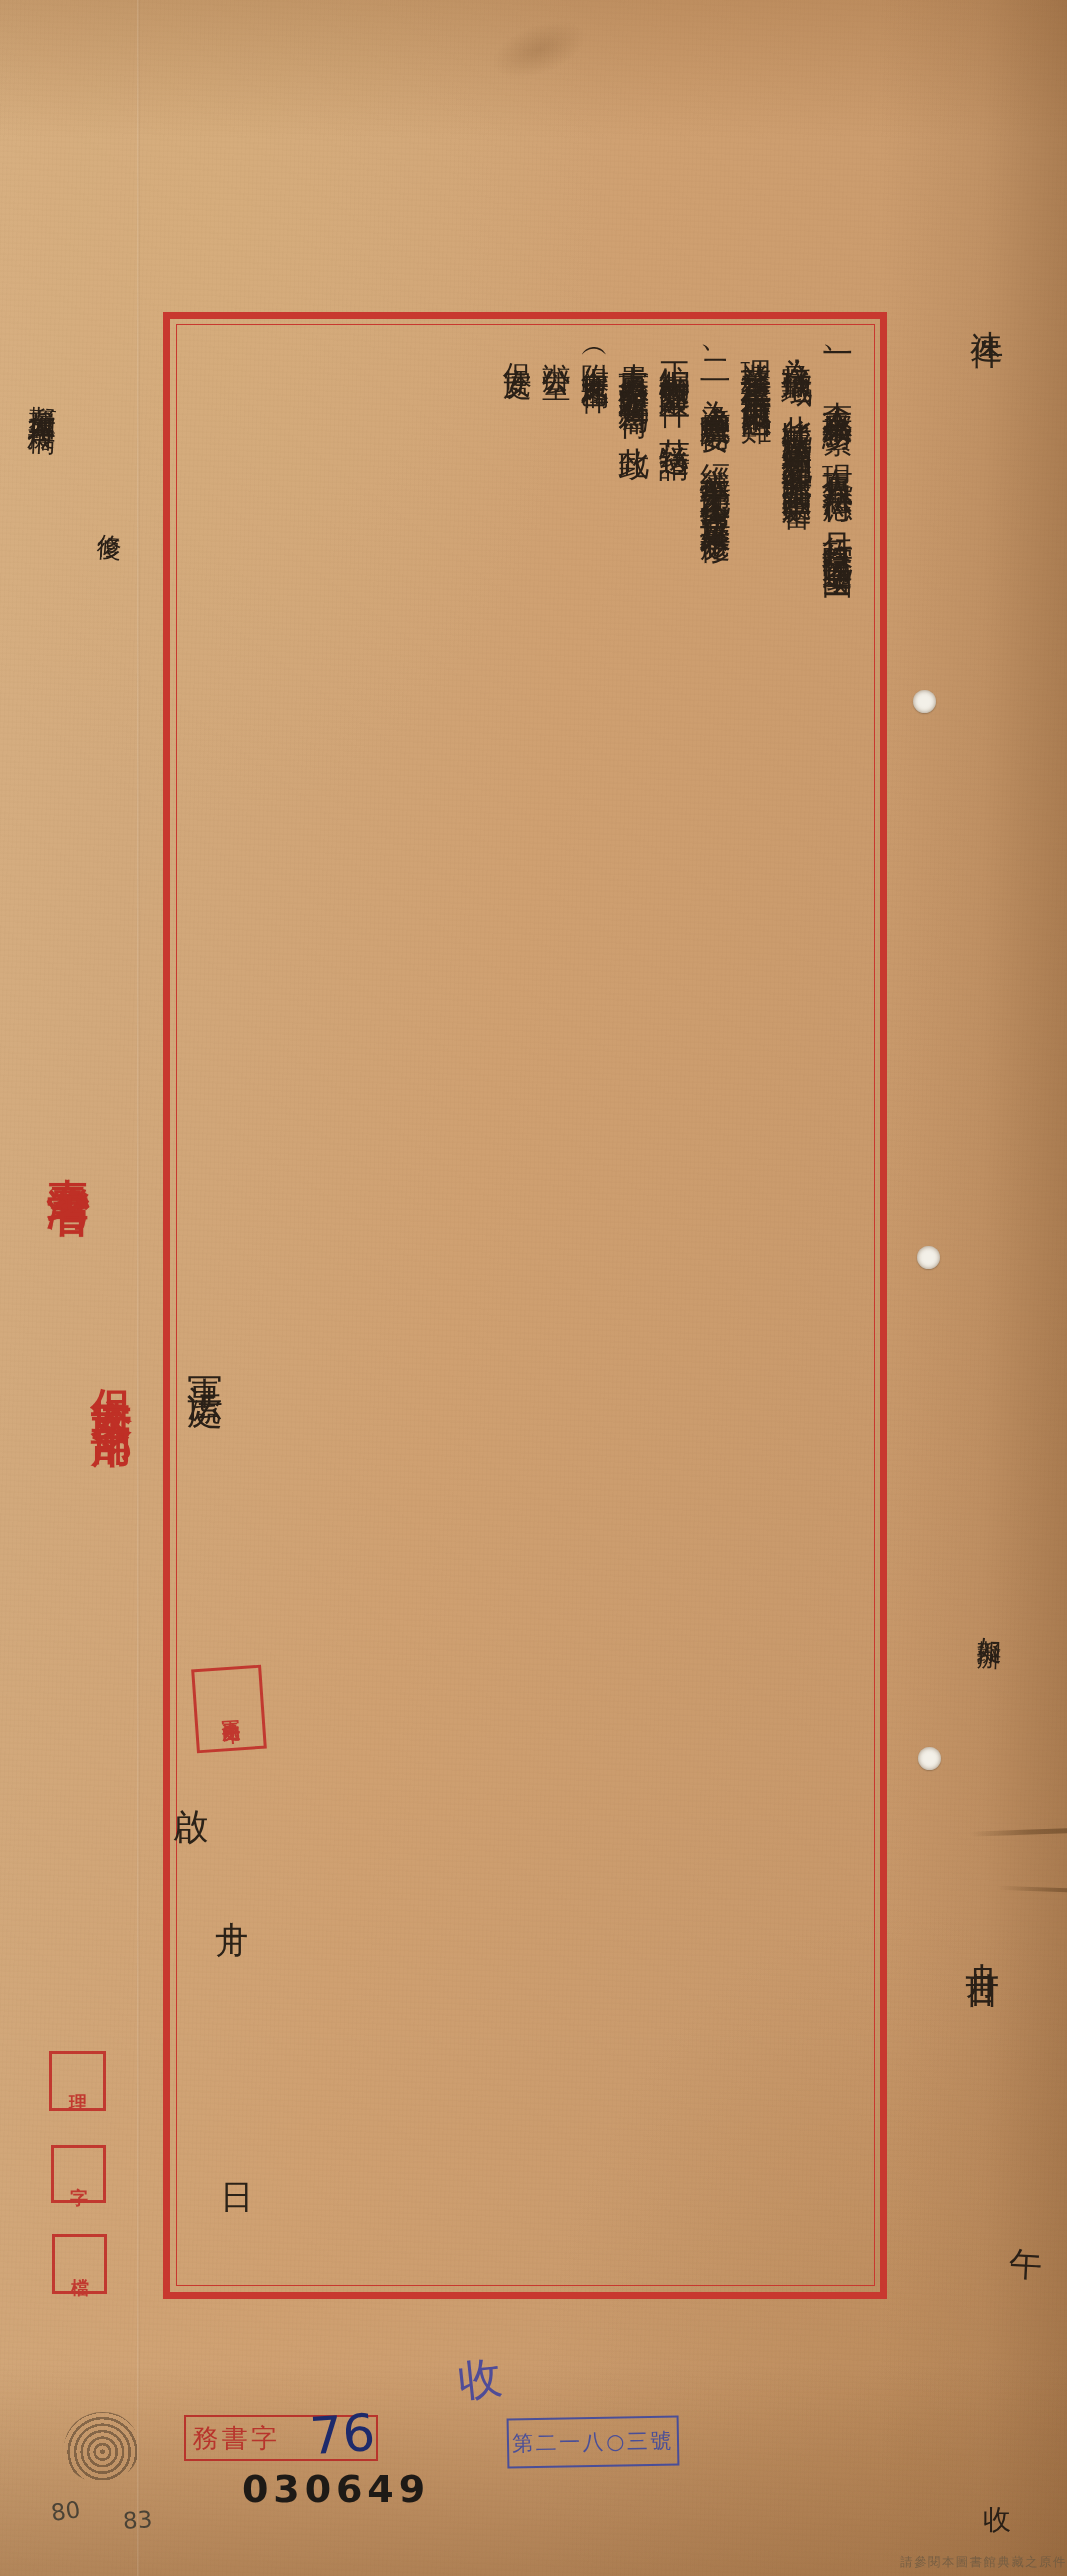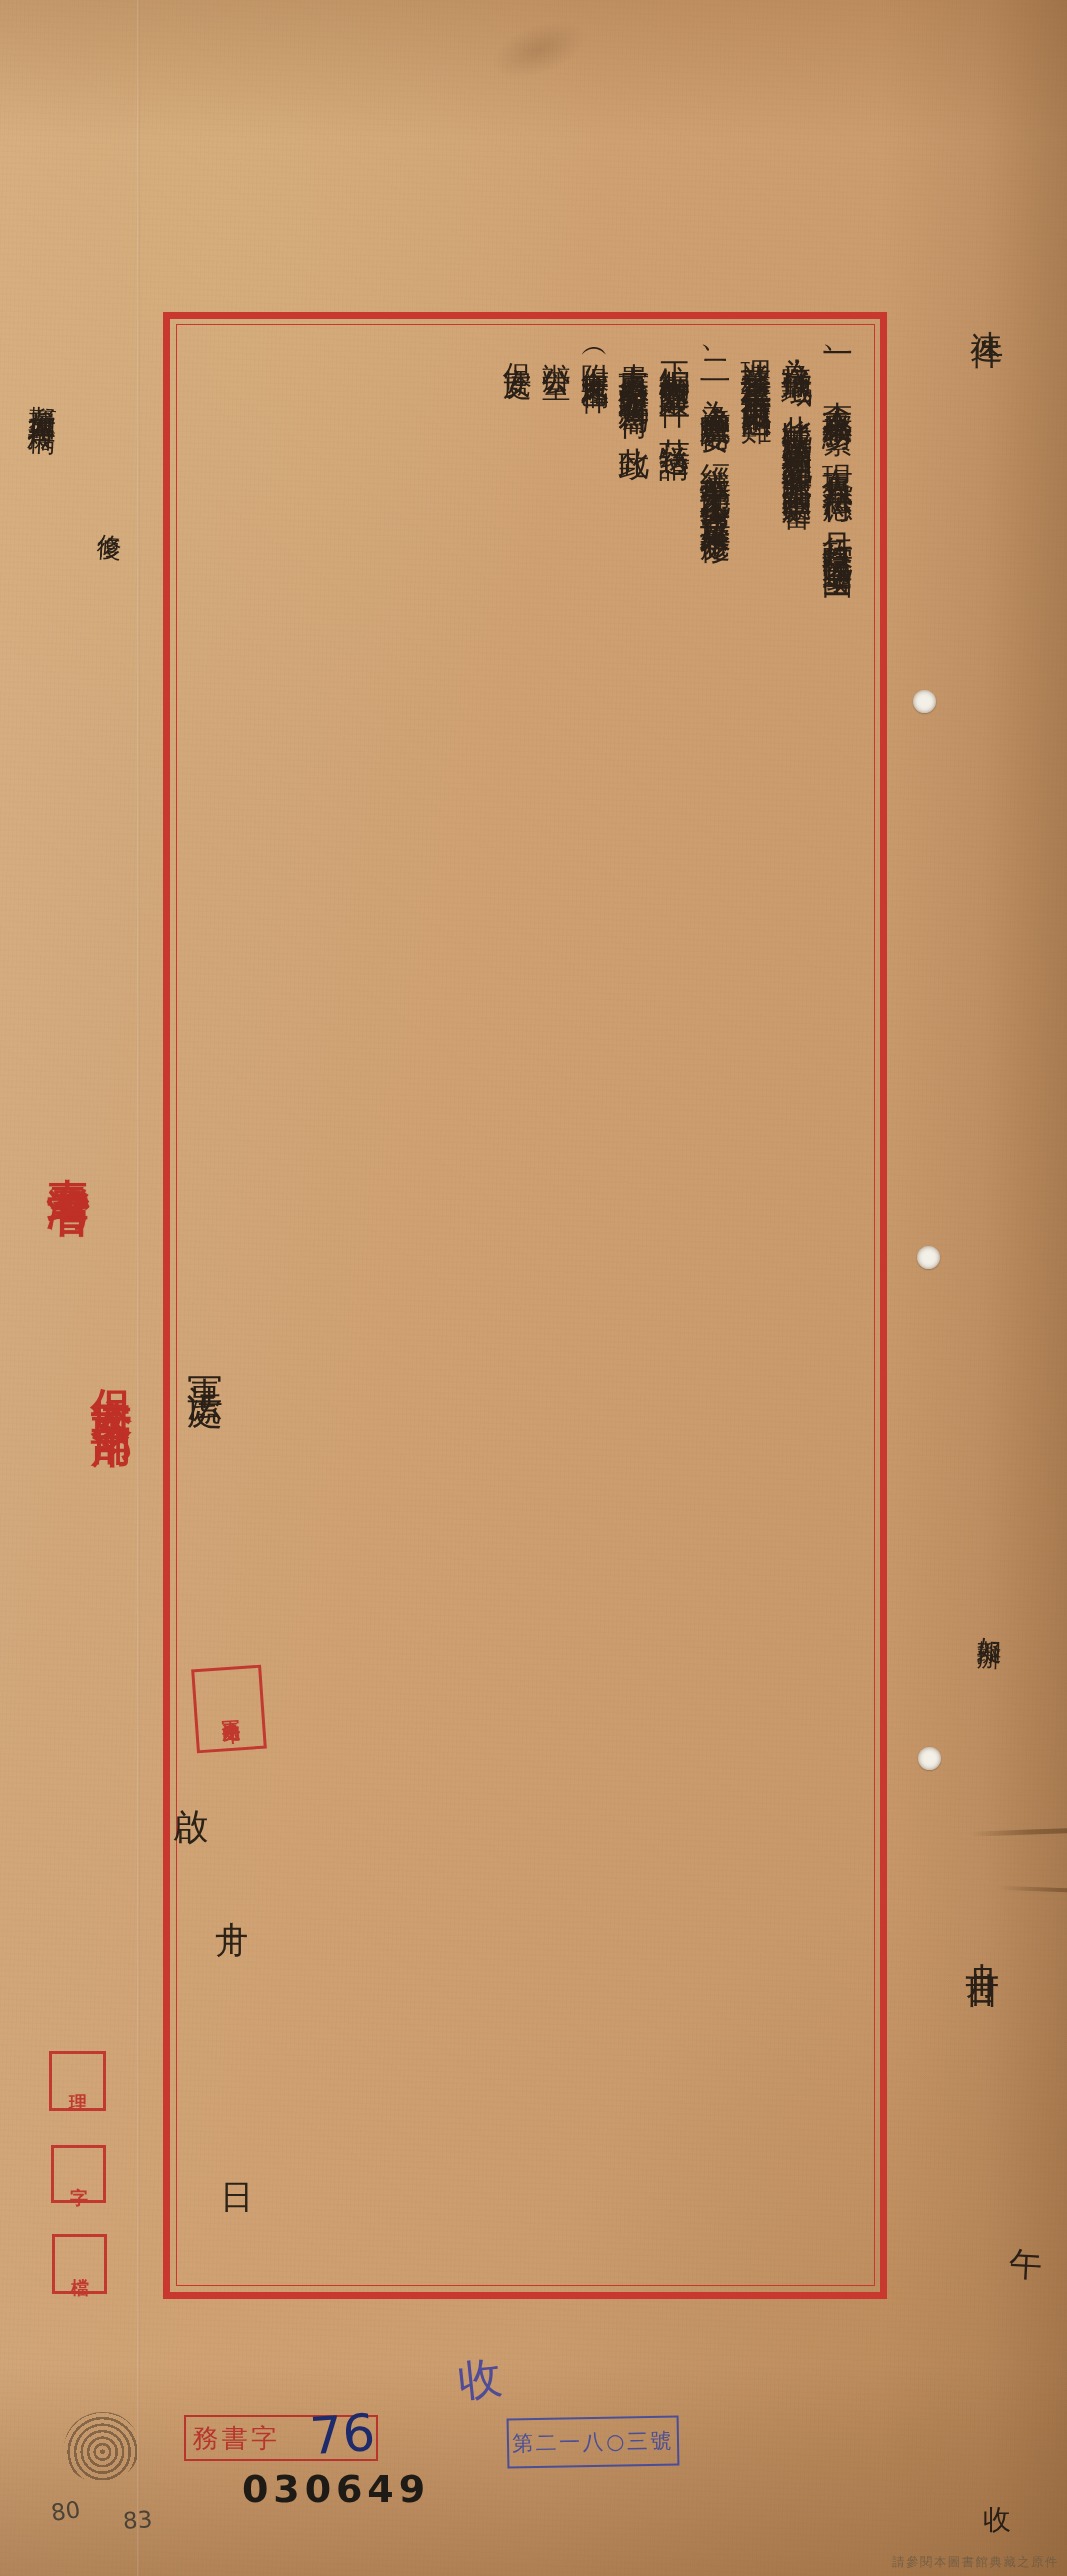--- a/index.html
+++ b/index.html
@@ -336,21 +336,21 @@
     transform: rotate(3deg);
   }
   .rm-shou {
     position: absolute;
     left: 982px; top: 2484px;
     font-size: 28px;
     color: #2a2017;
   }
   .footer-credit {
     position: absolute;
-    right: 9px; bottom: 4.9px;
+    right: 1px; bottom: 4.9px;
     font-size: 12.3px;
     color: #6d5a42;
     letter-spacing: 1.6px;
     font-family: "DejaVu Sans", sans-serif;
     opacity: .85;
   }
   
   .tear {
     position: absolute;
     right: 0; top: 1830px;

